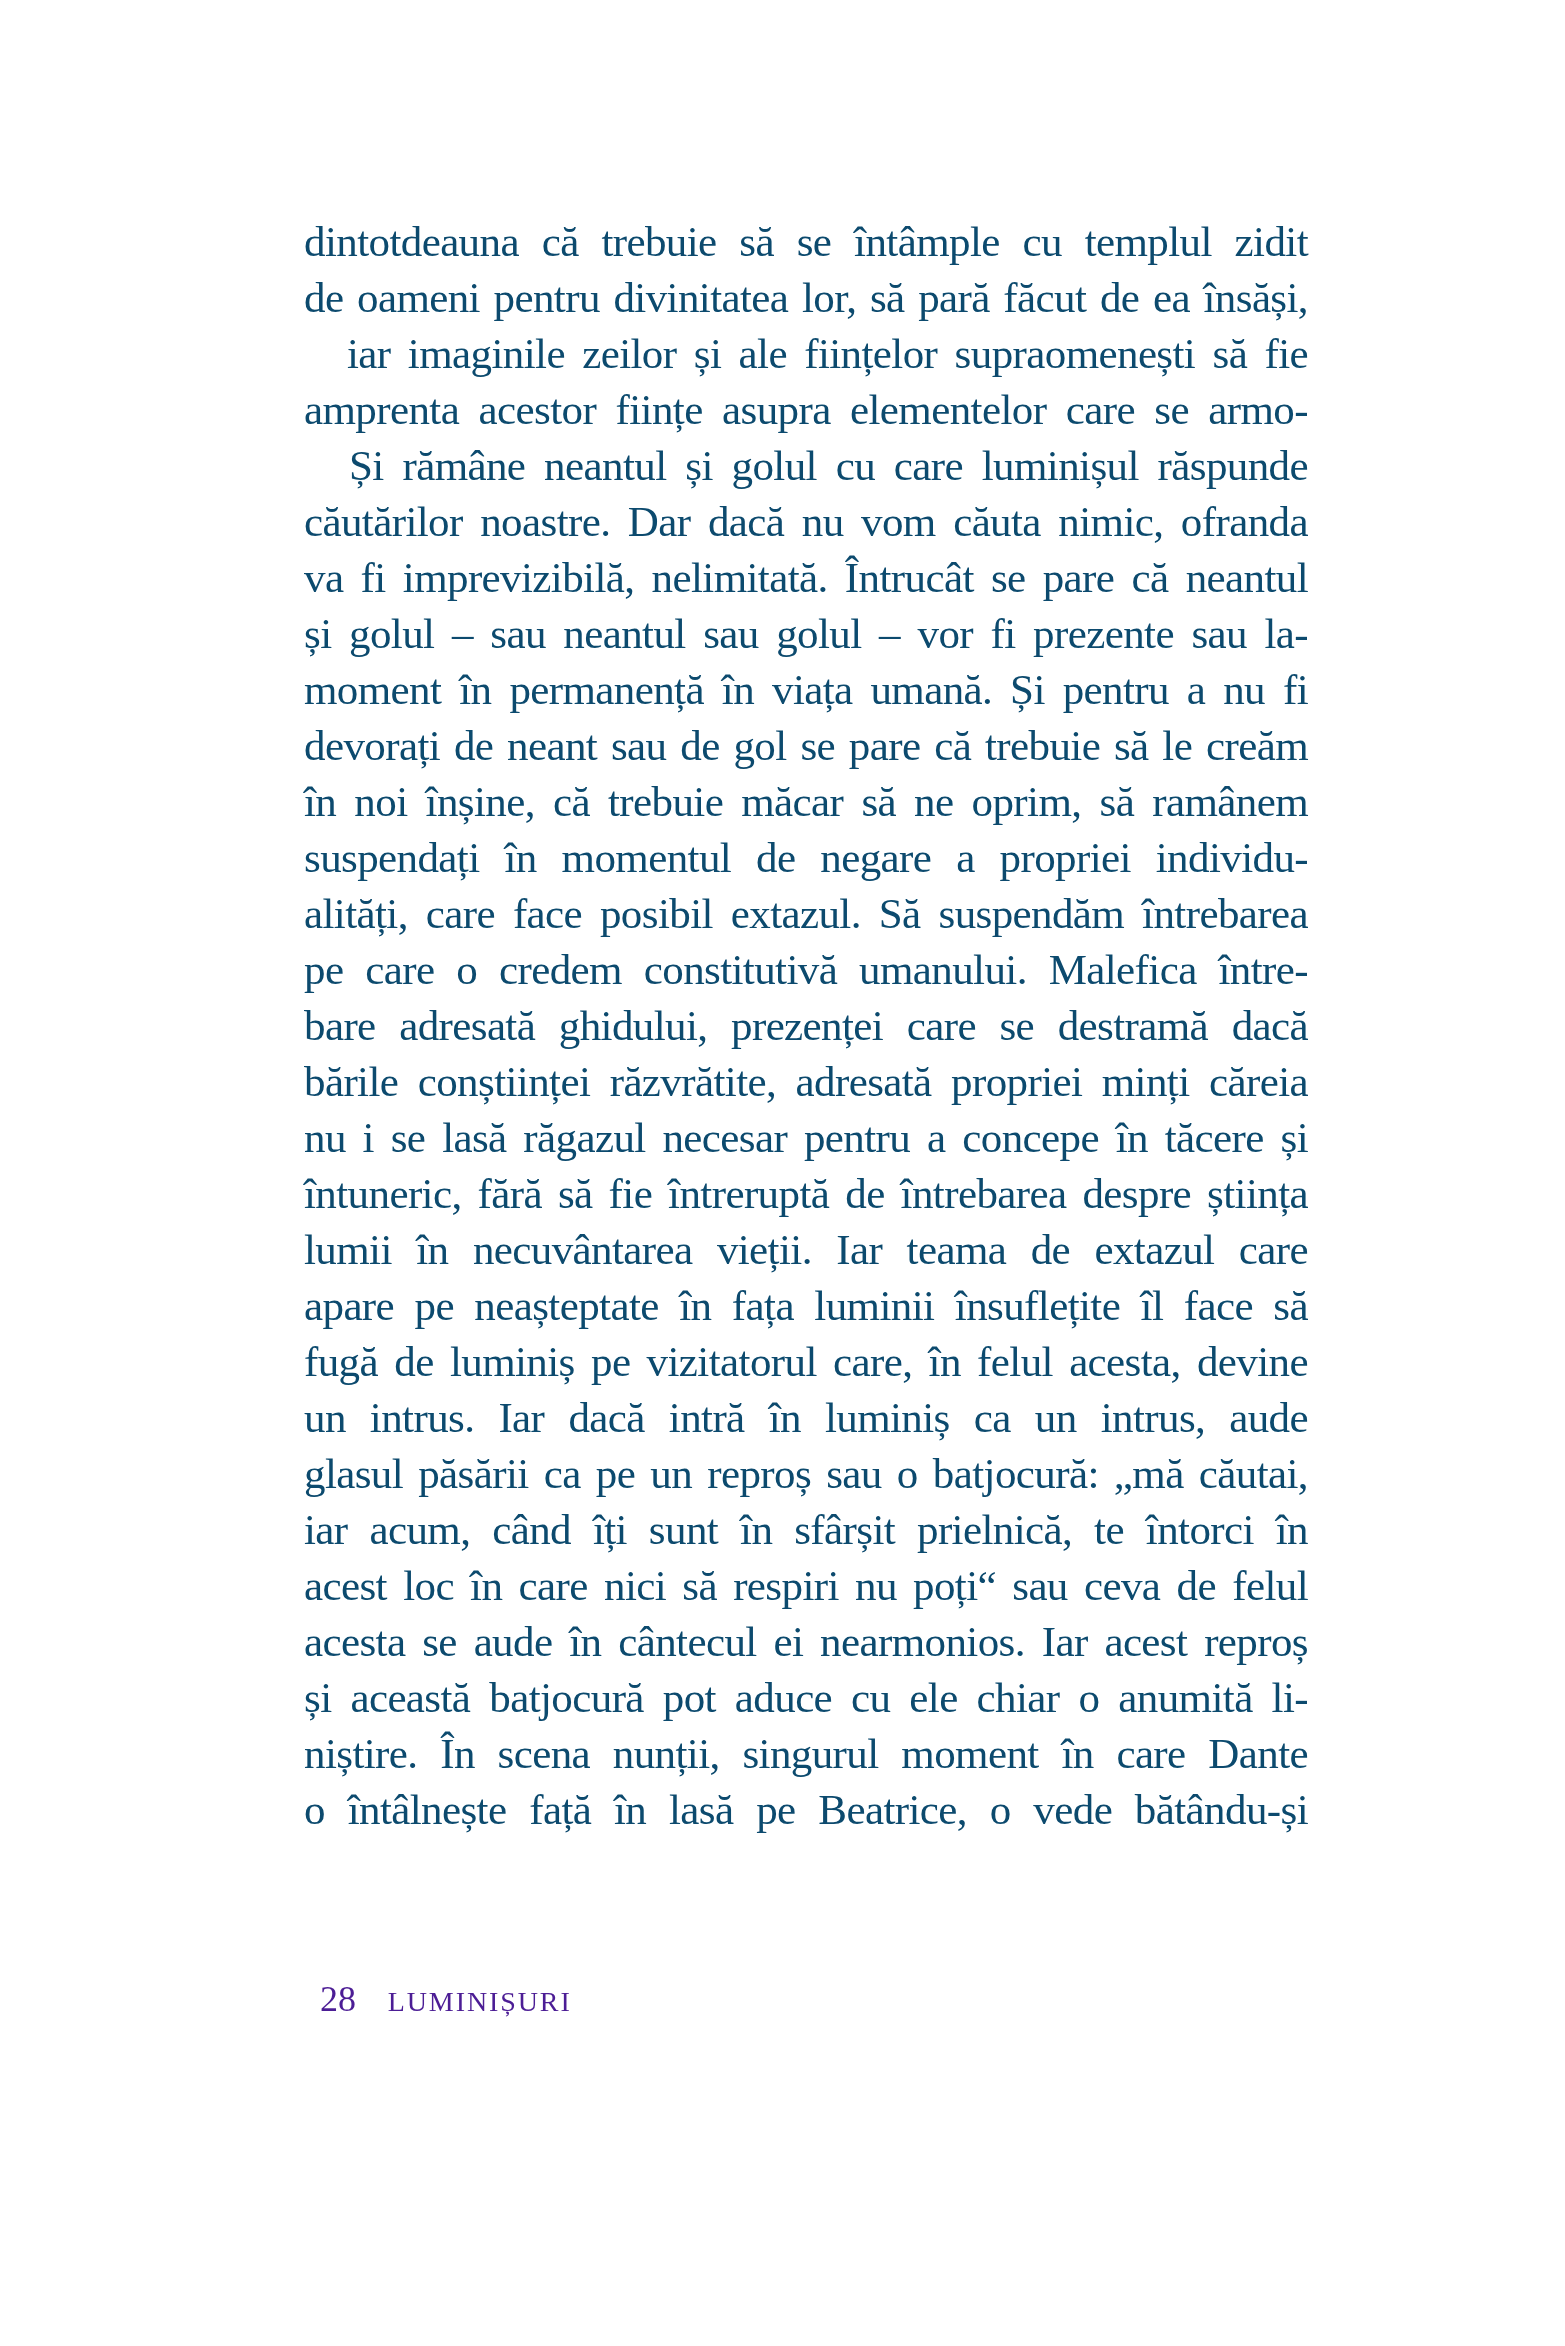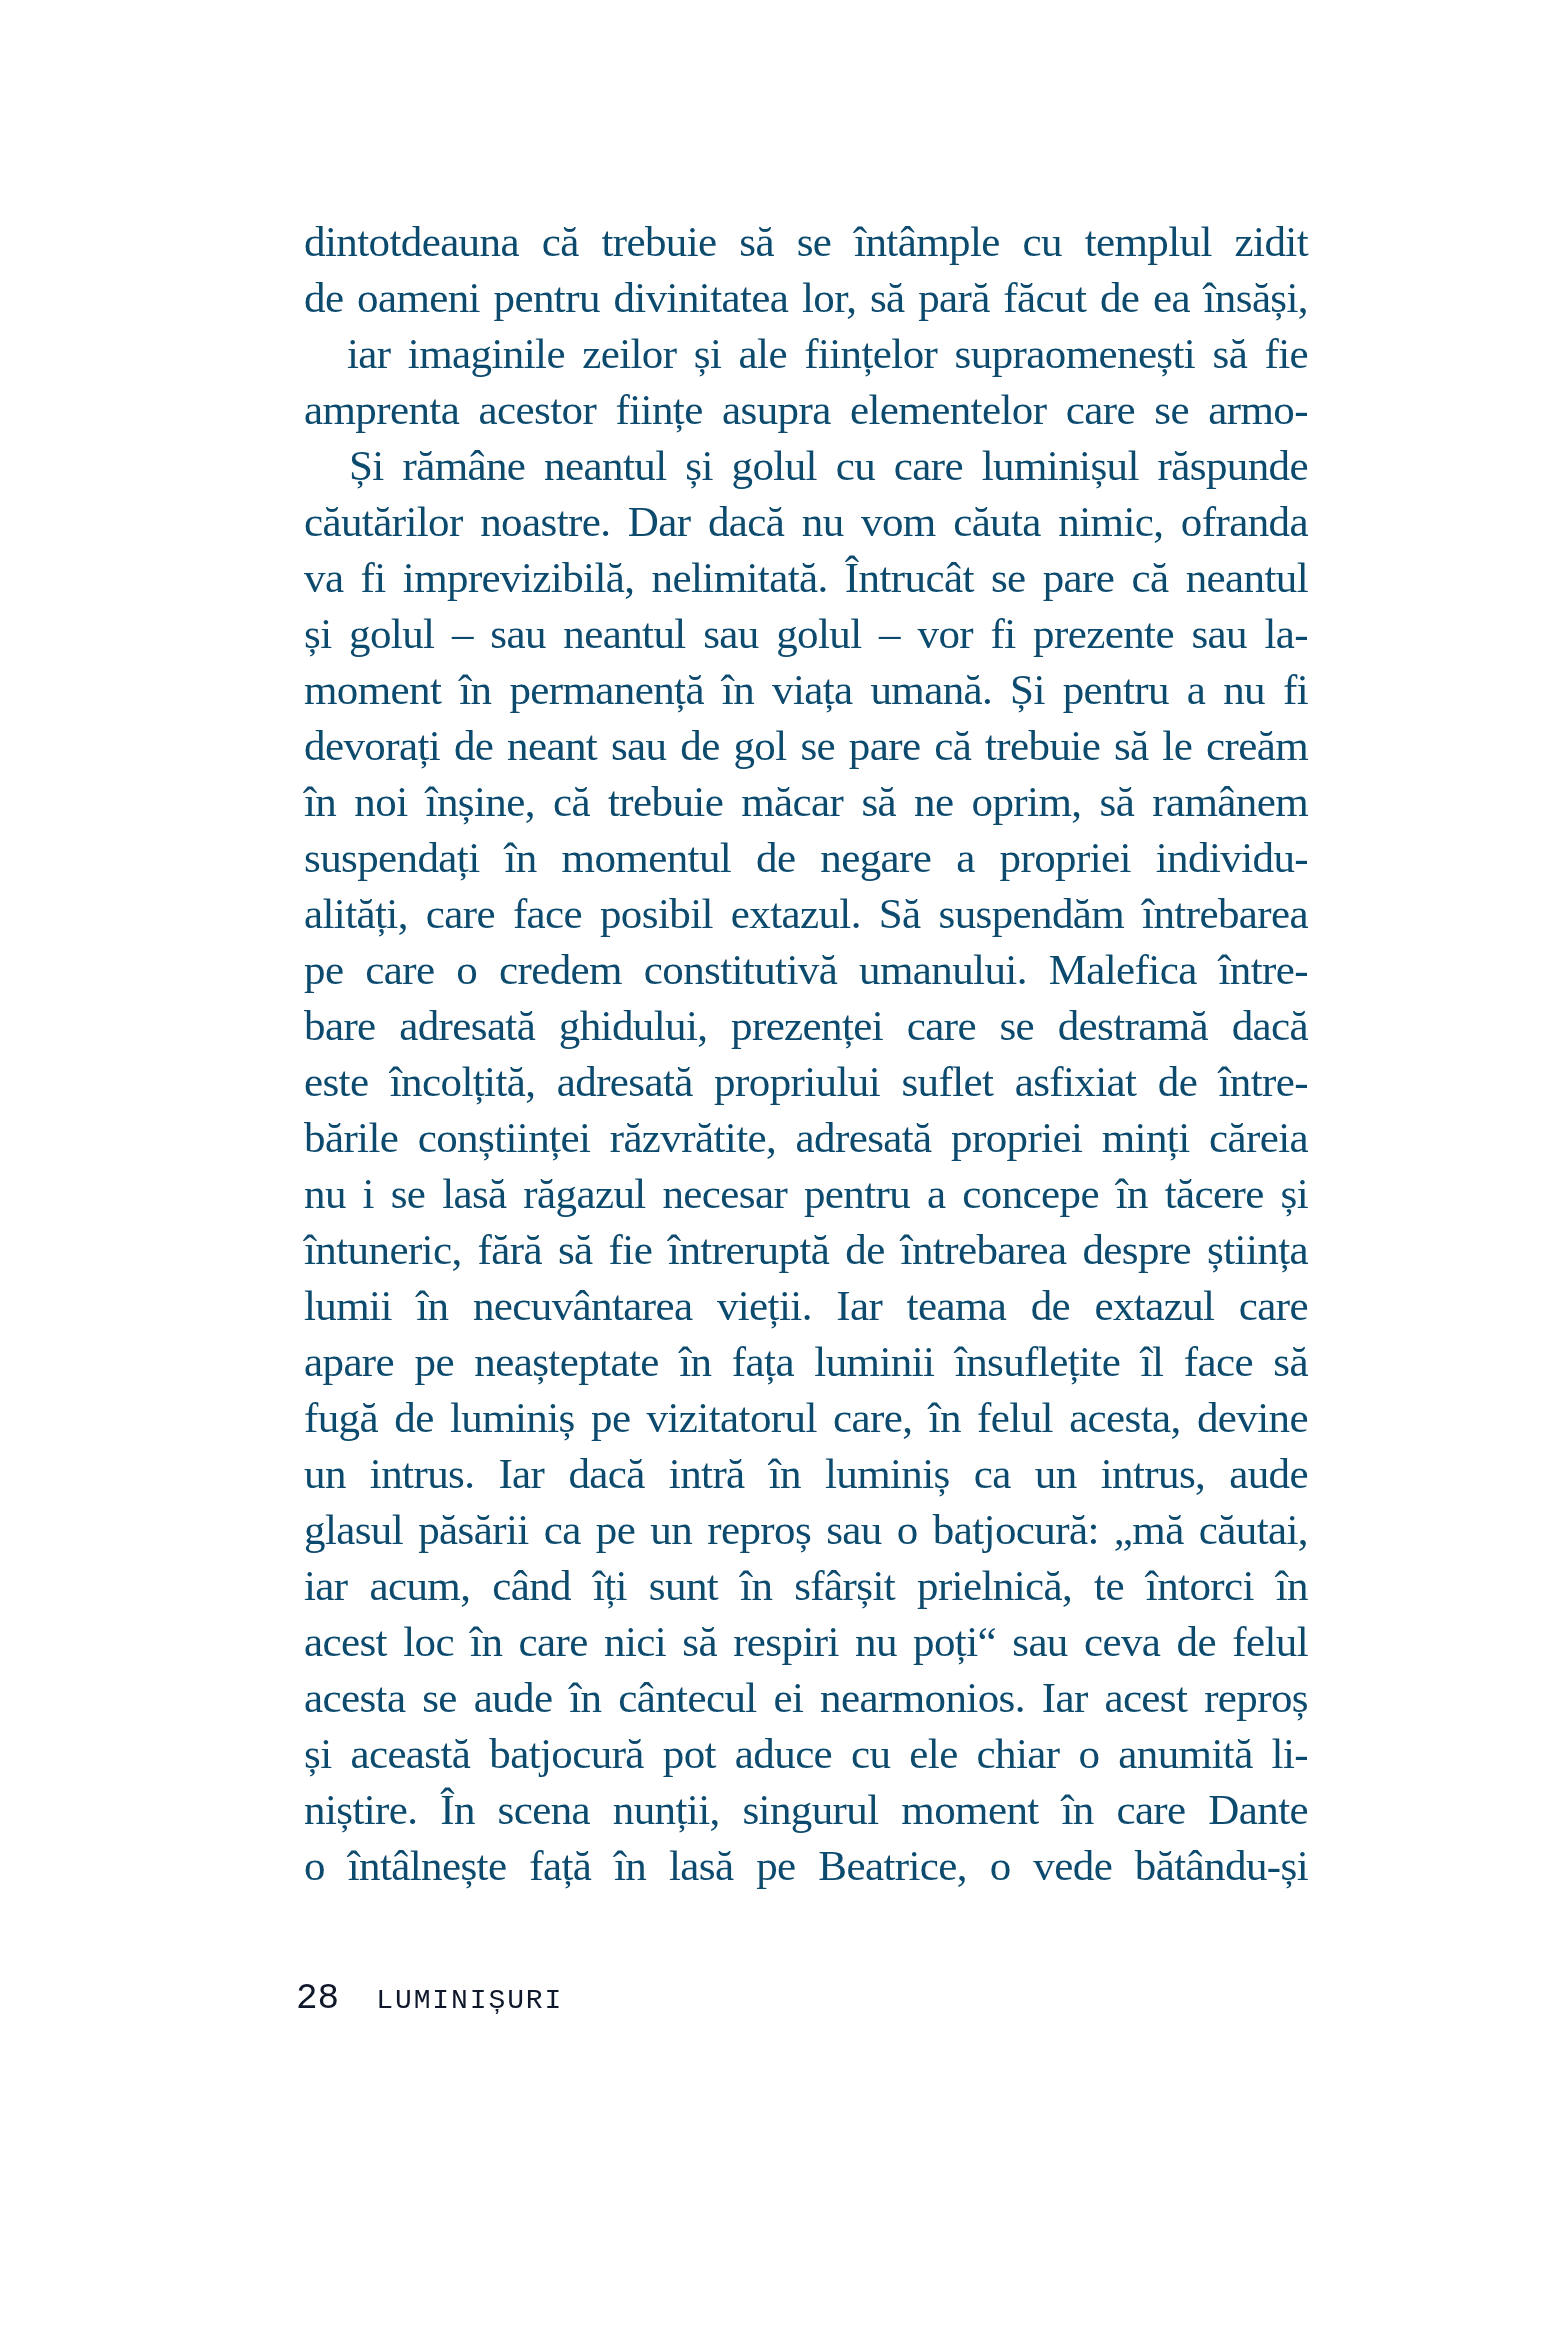--- a/index.html
+++ b/index.html
@@ -10,23 +10,23 @@
     font-family: "Liberation Serif", "DejaVu Serif", serif;
     font-size: 43px; line-height: 56px; color: #0c4a6e;
   }
   .line {
     display: block; height: 56px; white-space: nowrap;
     text-align: justify; text-align-last: justify;
     letter-spacing: -0.6px;
   }
   .line.indent { padding-left: 45px; }
   .footer {
-    position: absolute; left: 296px; top: 1978px;
-    font-family: Liberation Mono, monospace;
-    color: #0f172a;
+    position: absolute; left: 320px; top: 1978px;
+    font-family: Liberation Serif, serif;
+    color: #4c1d95;
   }
   .folio { font-size: 36px; margin-right: 28px; }
   .running-title { font-size: 28px; letter-spacing: 1.9px; font-variant: small-caps; text-transform: uppercase; }
 </style>
 </head>
 <body>
 
 <div class="page">
   <div class="text-block">
     <div id="p0">
@@ -40,21 +40,20 @@
         <div class="line" style="white-space: normal;">căutărilor noastre. Dar dacă nu vom căuta nimic, ofranda</div>
         <div class="line" style="white-space: normal;">va fi imprevizibilă, nelimitată. Întrucât se pare că neantul</div>
         <div class="line" style="white-space: normal;">și golul – sau neantul sau golul – vor fi prezente sau la-</div>
         <div class="line" style="white-space: normal;">moment în permanență în viața umană. Și pentru a nu fi</div>
         <div class="line" style="white-space: normal;">devorați de neant sau de gol se pare că trebuie să le creăm</div>
         <div class="line" style="white-space: normal;">în noi înșine, că trebuie măcar să ne oprim, să ramânem</div>
         <div class="line" style="white-space: normal;">suspendați în momentul de negare a propriei individu-</div>
         <div class="line" style="white-space: normal;">alități, care face posibil extazul. Să suspendăm întrebarea</div>
         <div class="line" style="white-space: normal;">pe care o credem constitutivă umanului. Malefica între-</div>
         <div class="line" style="white-space: normal;">bare adresată ghidului, prezenței care se destramă dacă</div>
-        <div class="line" style="white-space: normal;">este încolțită, adresată propriului suflet asfixiat de între-</div>
         <div class="line" style="white-space: normal;">bările conștiinței răzvrătite, adresată propriei minți căreia</div>
         <div class="line" style="white-space: normal;">nu i se lasă răgazul necesar pentru a concepe în tăcere și</div>
         <div class="line" style="white-space: normal;">întuneric, fără să fie întreruptă de întrebarea despre știința</div>
         <div class="line" style="white-space: normal;">lumii în necuvântarea vieții. Iar teama de extazul care</div>
         <div class="line" style="white-space: normal;">apare pe neașteptate în fața luminii însuflețite îl face să</div>
         <div class="line" style="white-space: normal;">fugă de luminiș pe vizitatorul care, în felul acesta, devine</div>
         <div class="line" style="white-space: normal;">un intrus. Iar dacă intră în luminiș ca un intrus, aude</div>
         <div class="line" style="white-space: normal;">glasul păsării ca pe un reproș sau o batjocură: „mă căutai,</div>
         <div class="line" style="white-space: normal;">iar acum, când îți sunt în sfârșit prielnică, te întorci în</div>
         <div class="line" style="white-space: normal;">acest loc în care nici să respiri nu poți“ sau ceva de felul</div>

